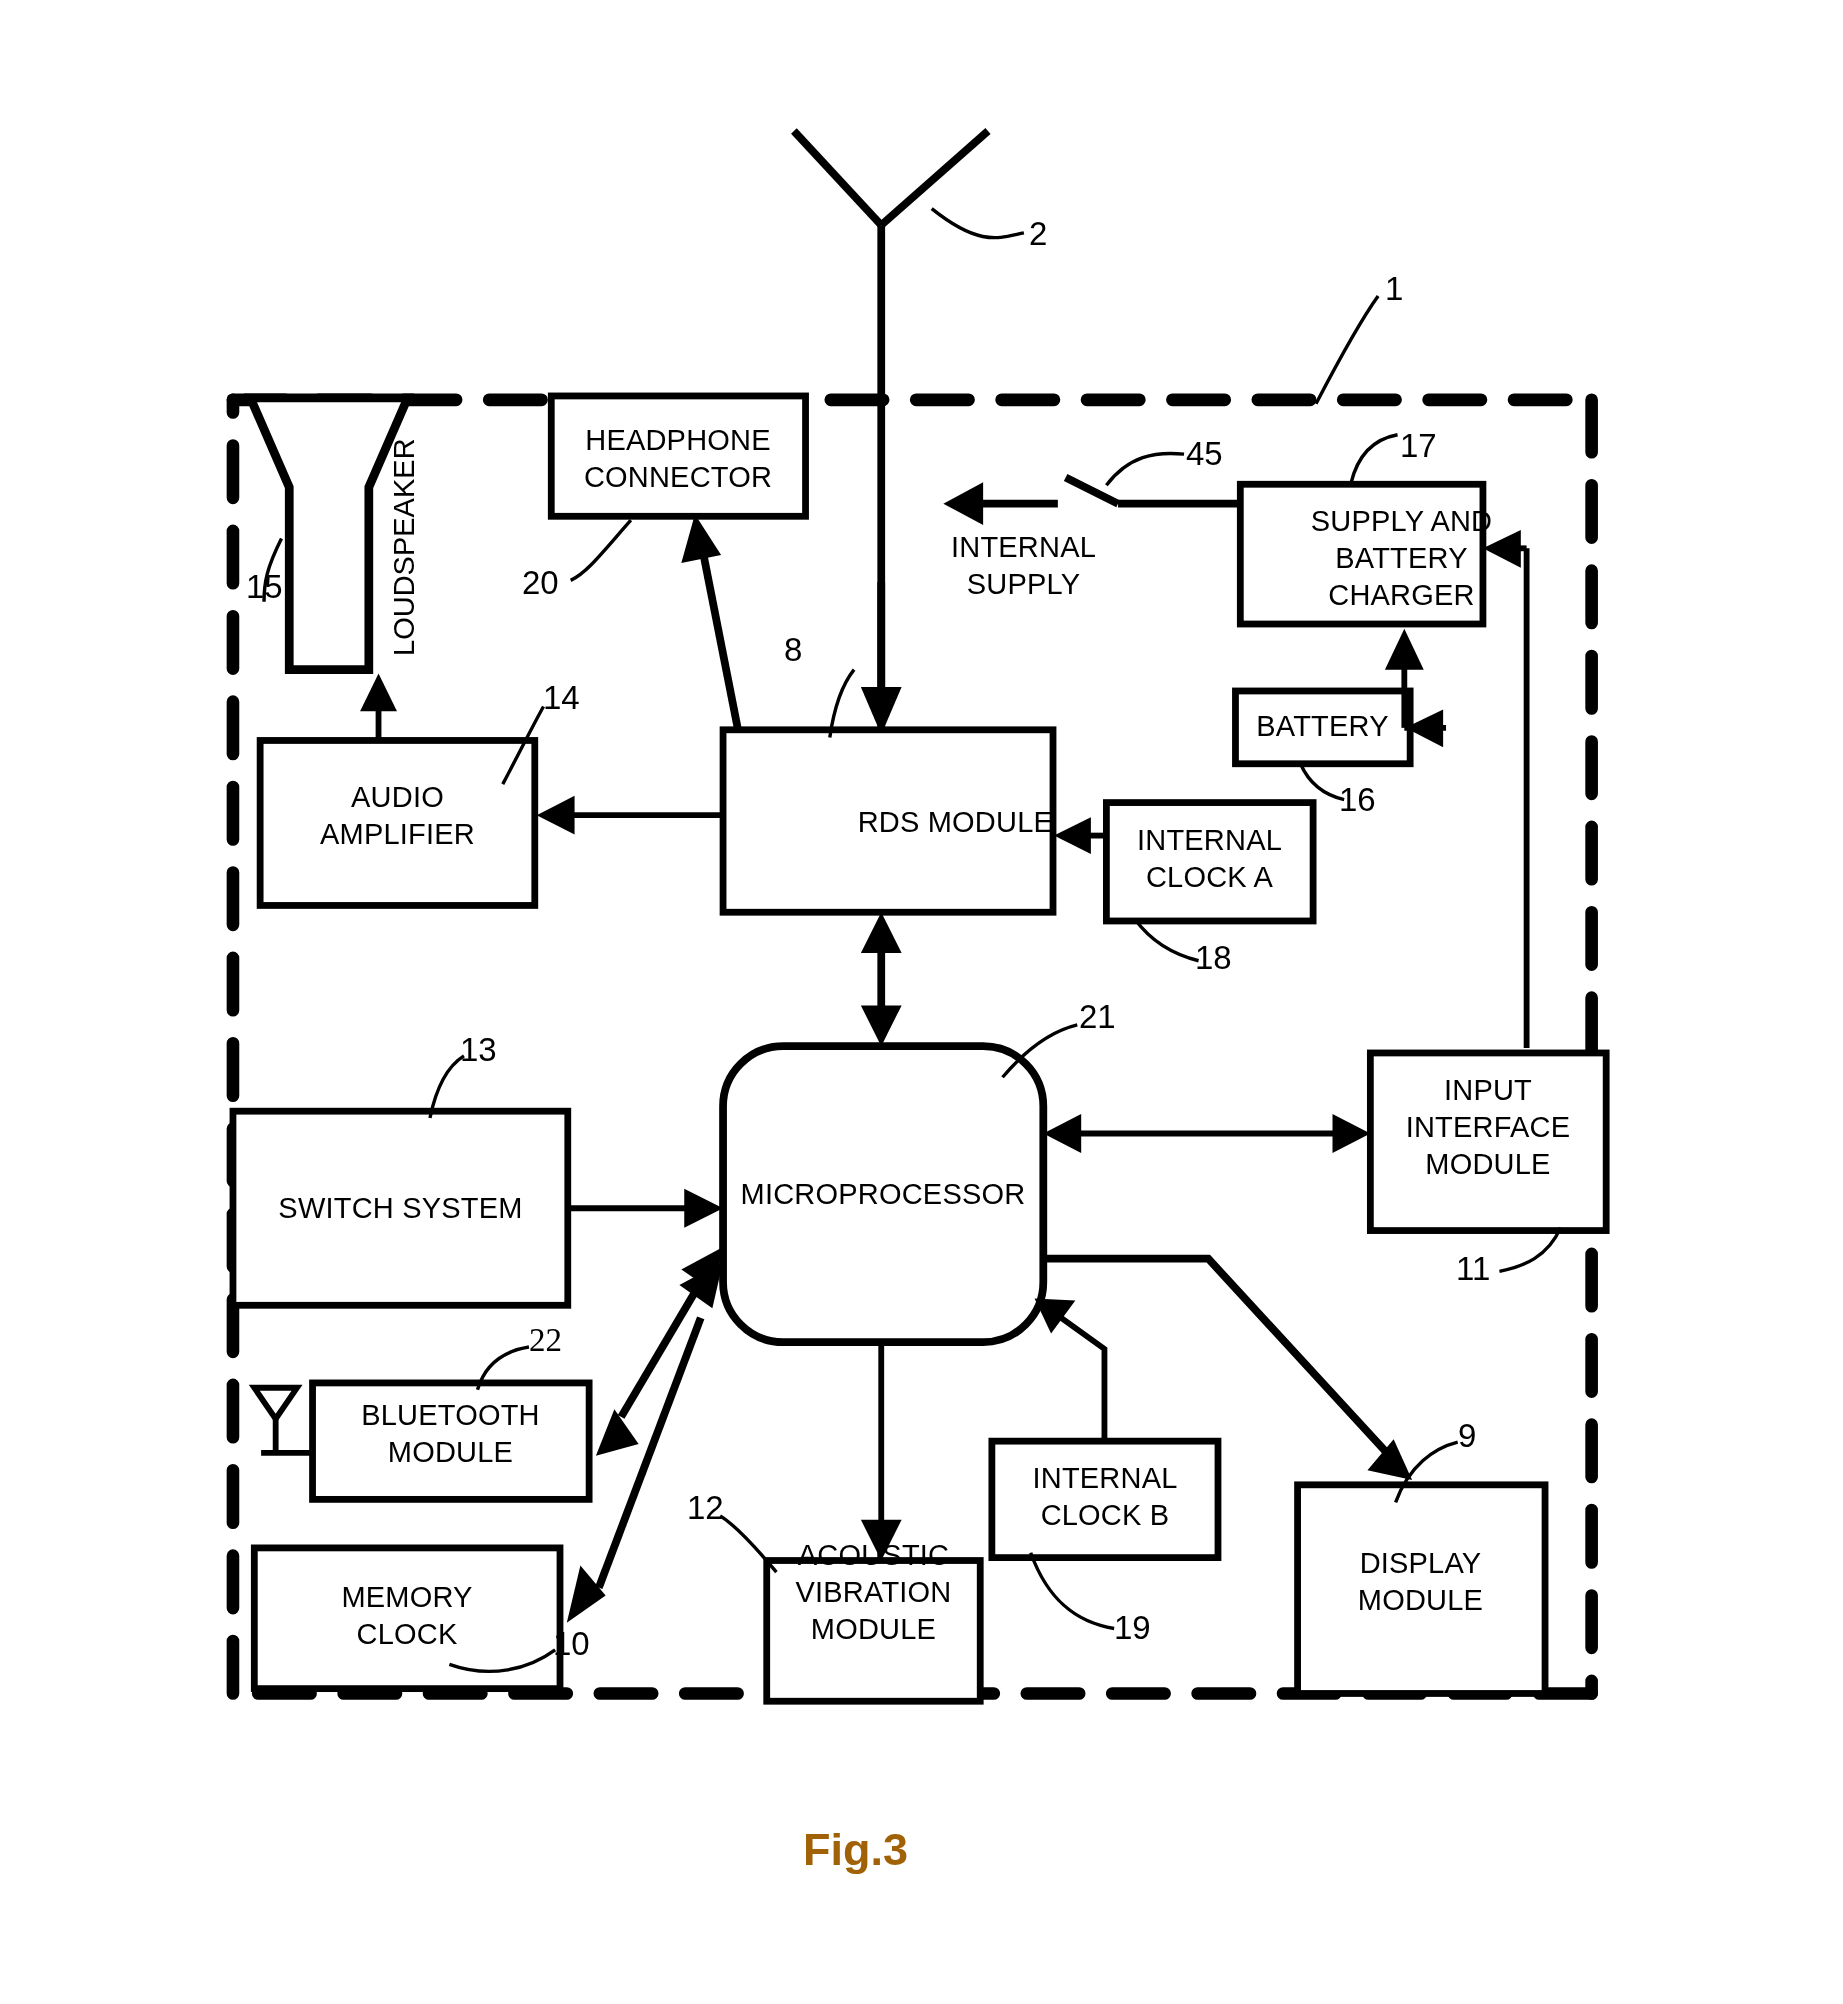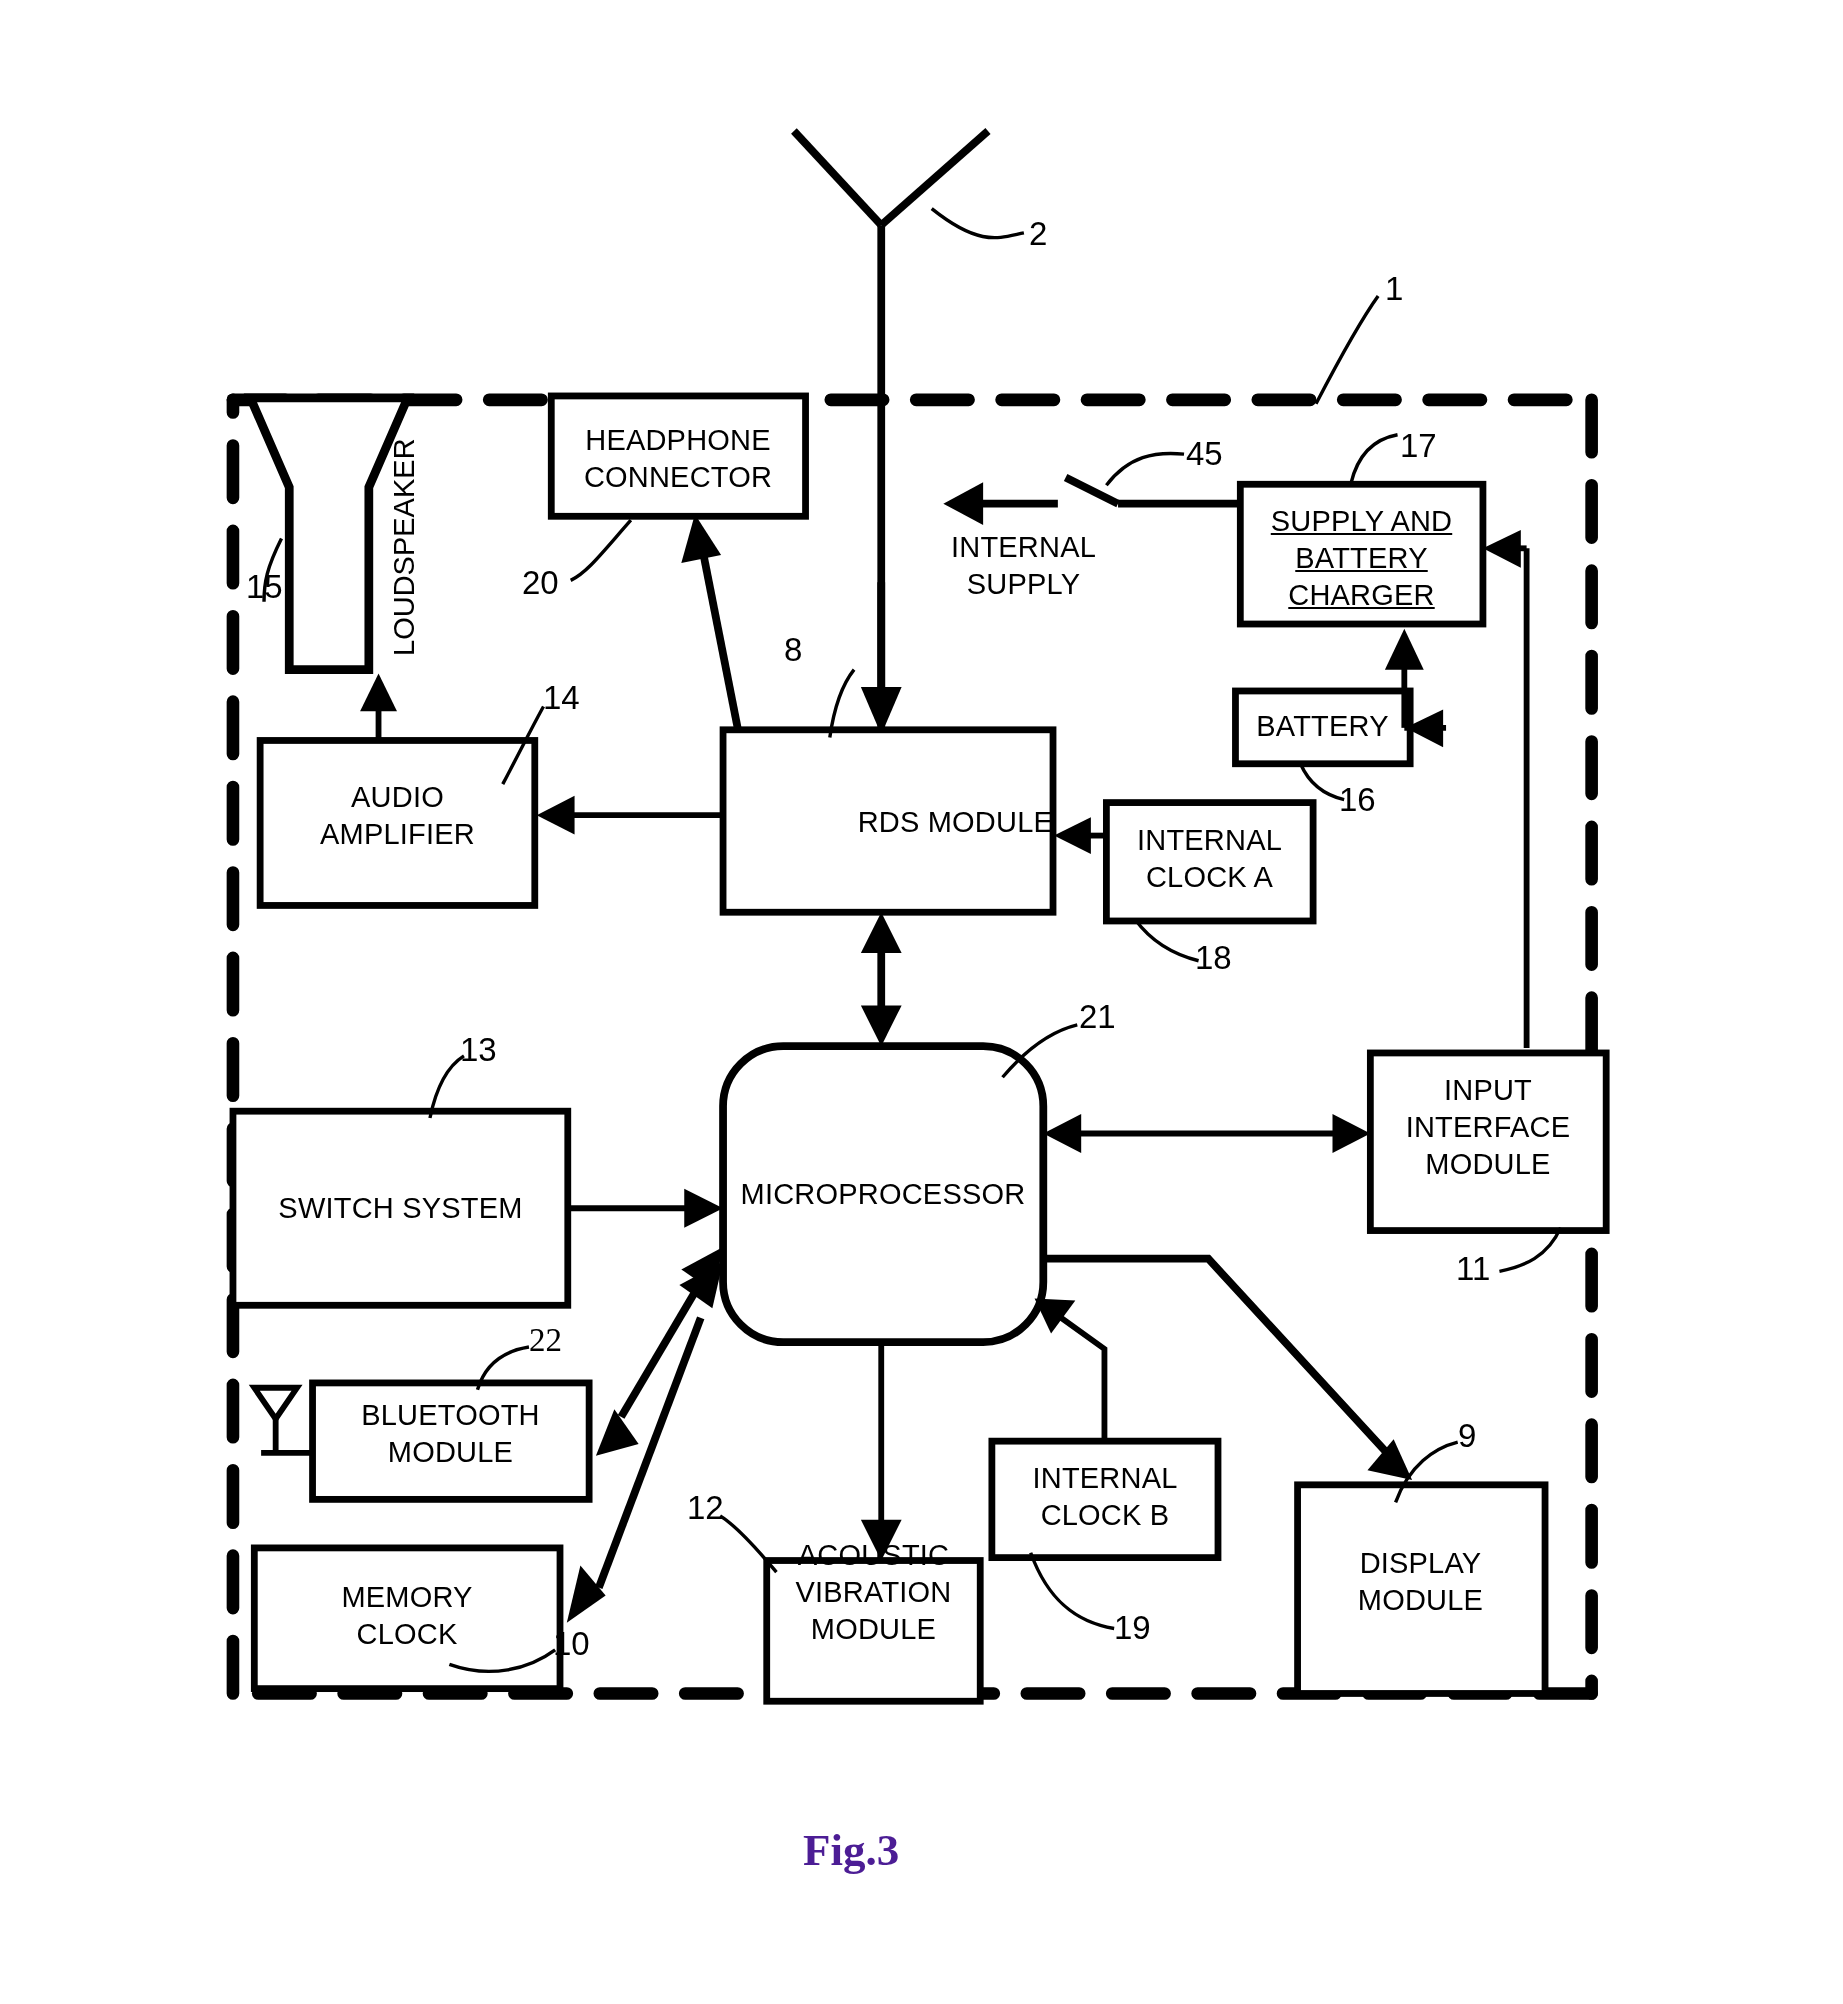--- a/index.html
+++ b/index.html
@@ -47,24 +47,24 @@
     pointer-events: none;
   }
   .ref {
     position: absolute;
     font-family: "Liberation Sans", sans-serif;
     font-size: 33px;
     color: #000000;
   }
   .figcap {
     position: absolute;
-    font-family: Liberation Serif, serif;
+    font-family: Liberation Sans, sans-serif;
     font-weight: bold;
     font-size: 45px;
-    color: #4c1d95;
+    color: #a16207;
   }
   .vtext {
     position: absolute;
     font-family: "Liberation Sans", sans-serif;
     font-size: 29px;
     color: #000000;
     transform-origin: 0 0;
     transform: rotate(-90deg);
     white-space: nowrap;
   }
@@ -244,21 +244,21 @@
 AMPLIFIER</div>
 
   <div class="lbl" style="left:551px; top:422px; width:254px;">HEADPHONE
 CONNECTOR</div>
 
   <div class="lbl" style="left:723px; top:804px; width:330px;text-align:right;">RDS MODULE</div>
 
   <div class="lbl" style="left:1106px; top:822px; width:207px;">INTERNAL
 CLOCK A</div>
 
-  <div class="lbl" style="left:1240px; top:503px; width:243px;text-decoration:underline;">SUPPLY AND
+  <div class="lbl" style="left:1280px; top:503px; width:243px;">SUPPLY AND
 BATTERY
 CHARGER</div>
 
   <div class="lbl" style="left:1235px; top:708px; width:175px;">BATTERY</div>
 
   <div class="lbl" style="left:902px; top:529px; width:243px;">INTERNAL
 SUPPLY</div>
 
   <div class="lbl" style="left:723px; top:1176px; width:320px;">MICROPROCESSOR</div>
 

